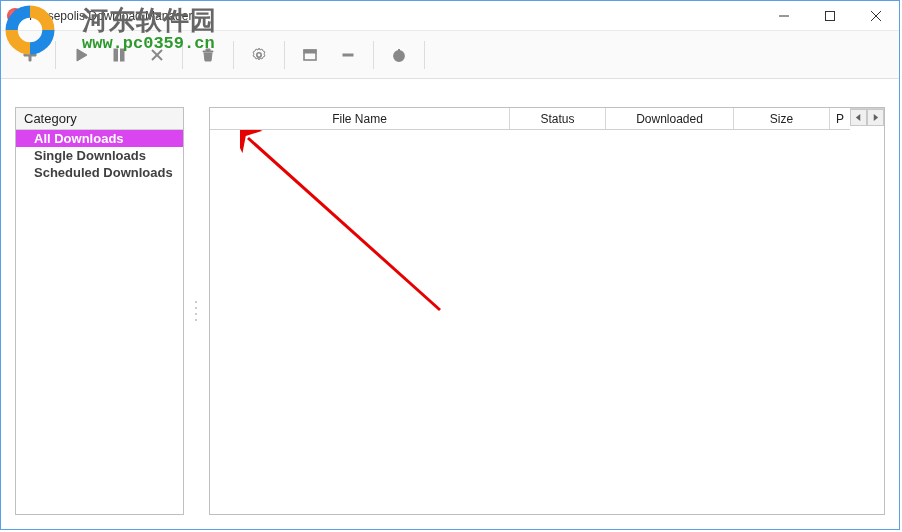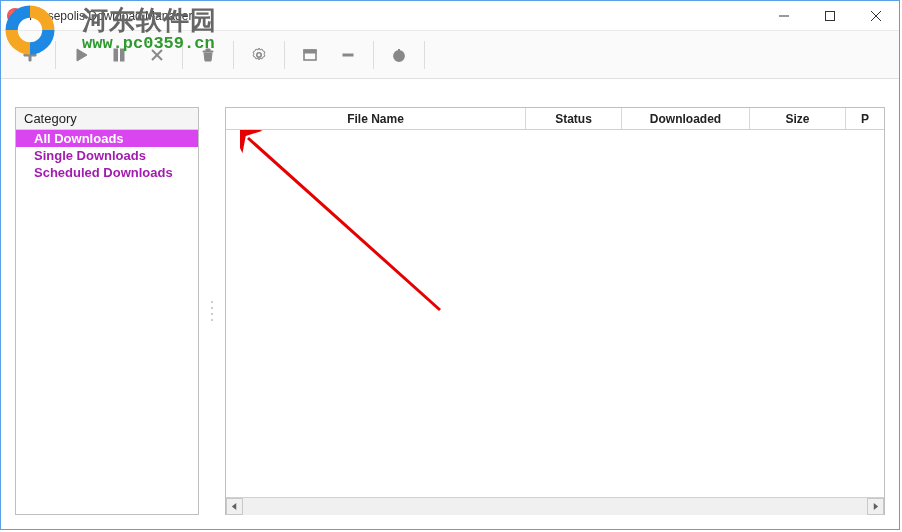--- a/index.html
+++ b/index.html
@@ -21,28 +21,28 @@
   .tool-btn { width: 38px; height: 38px; display: flex; align-items: center; justify-content: center; color: #888; cursor: default; }
   .tool-btn svg { width: 16px; height: 16px; stroke: #888; fill: #888; }
   .tool-sep { width: 1px; height: 28px; background: #ddd; margin: 0 6px; }
 
   
   .main { flex: 1; display: flex; padding: 28px 14px 14px 14px; gap: 10px; position: relative; }
 
   .sidebar { width: 184px; border: 1px solid #bfbfbf; background: #fff; display: flex; flex-direction: column; }
   .sidebar-header { background: #f5f5f5; border-bottom: 1px solid #d0d0d0; padding: 3px 8px; font-size: 13px; color: #222; }
   .sidebar-list { flex: 1; padding: 0; }
-  .sidebar-item { padding: 1px 8px 1px 18px; font-size: 13px; font-weight: bold; color: #a21caf; cursor: default; white-space: nowrap; }
+  .sidebar-item { padding: 1px 8px 1px 18px; font-size: 13px; font-weight: bold; color: #404040; cursor: default; white-space: nowrap; }
   .sidebar-item.selected { background: #d946ef; color: #fff; }
 
   .splitter { width: 6px; display:flex; align-items:center; justify-content:center; cursor: col-resize; }
   .splitter-dots { width:3px; height:20px; display:flex; flex-direction:column; justify-content:space-between; }
   .splitter-dots span { width:2px; height:2px; background:#bbb; border-radius:50%; }
 
-  .content { flex: 1; display: flex; flex-direction: column; border: 1px solid #bfbfbf; background:#fff;font-weight:bold; }
+  .content { flex: 1; display: flex; flex-direction: row; border: 1px solid #bfbfbf; background:#fff; }
   .table-head { display: flex; background: #fff; border-bottom: 1px solid #d0d0d0; height: 22px; }
   .th { border-right: 1px solid #d8d8d8; font-size: 12px; color: #222; display:flex; align-items:center; justify-content:center; padding: 0 6px; white-space: nowrap; overflow:hidden; }
   .th.filename { flex: 0 0 300px; }
   .th.status { flex: 0 0 96px; }
   .th.size { flex: 0 0 96px; }
   .th.downloaded { flex: 0 0 128px; }
   .th.last { flex: 1; border-right:none; }
   .table-body { flex: 1; background: #fff; position: relative; }
 
   .hscroll { height: 17px; border-top: 1px solid #d0d0d0; background: #f0f0f0; display:flex; align-items:center; }

